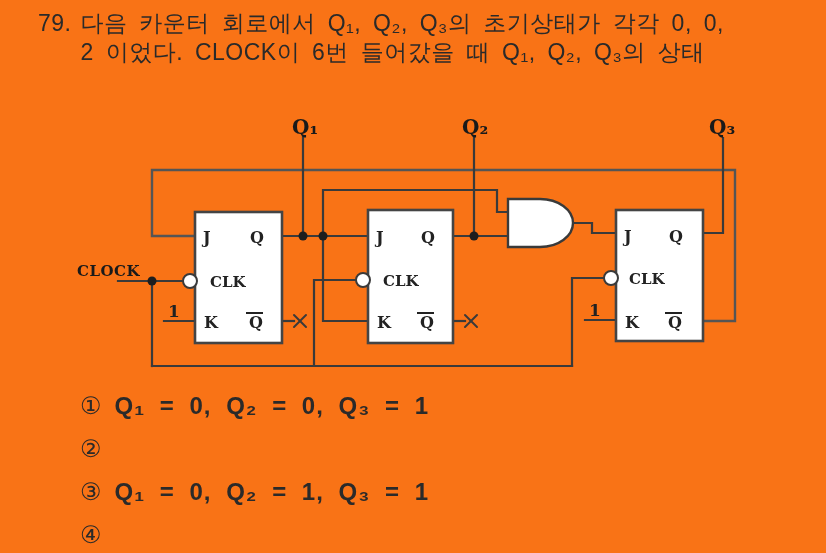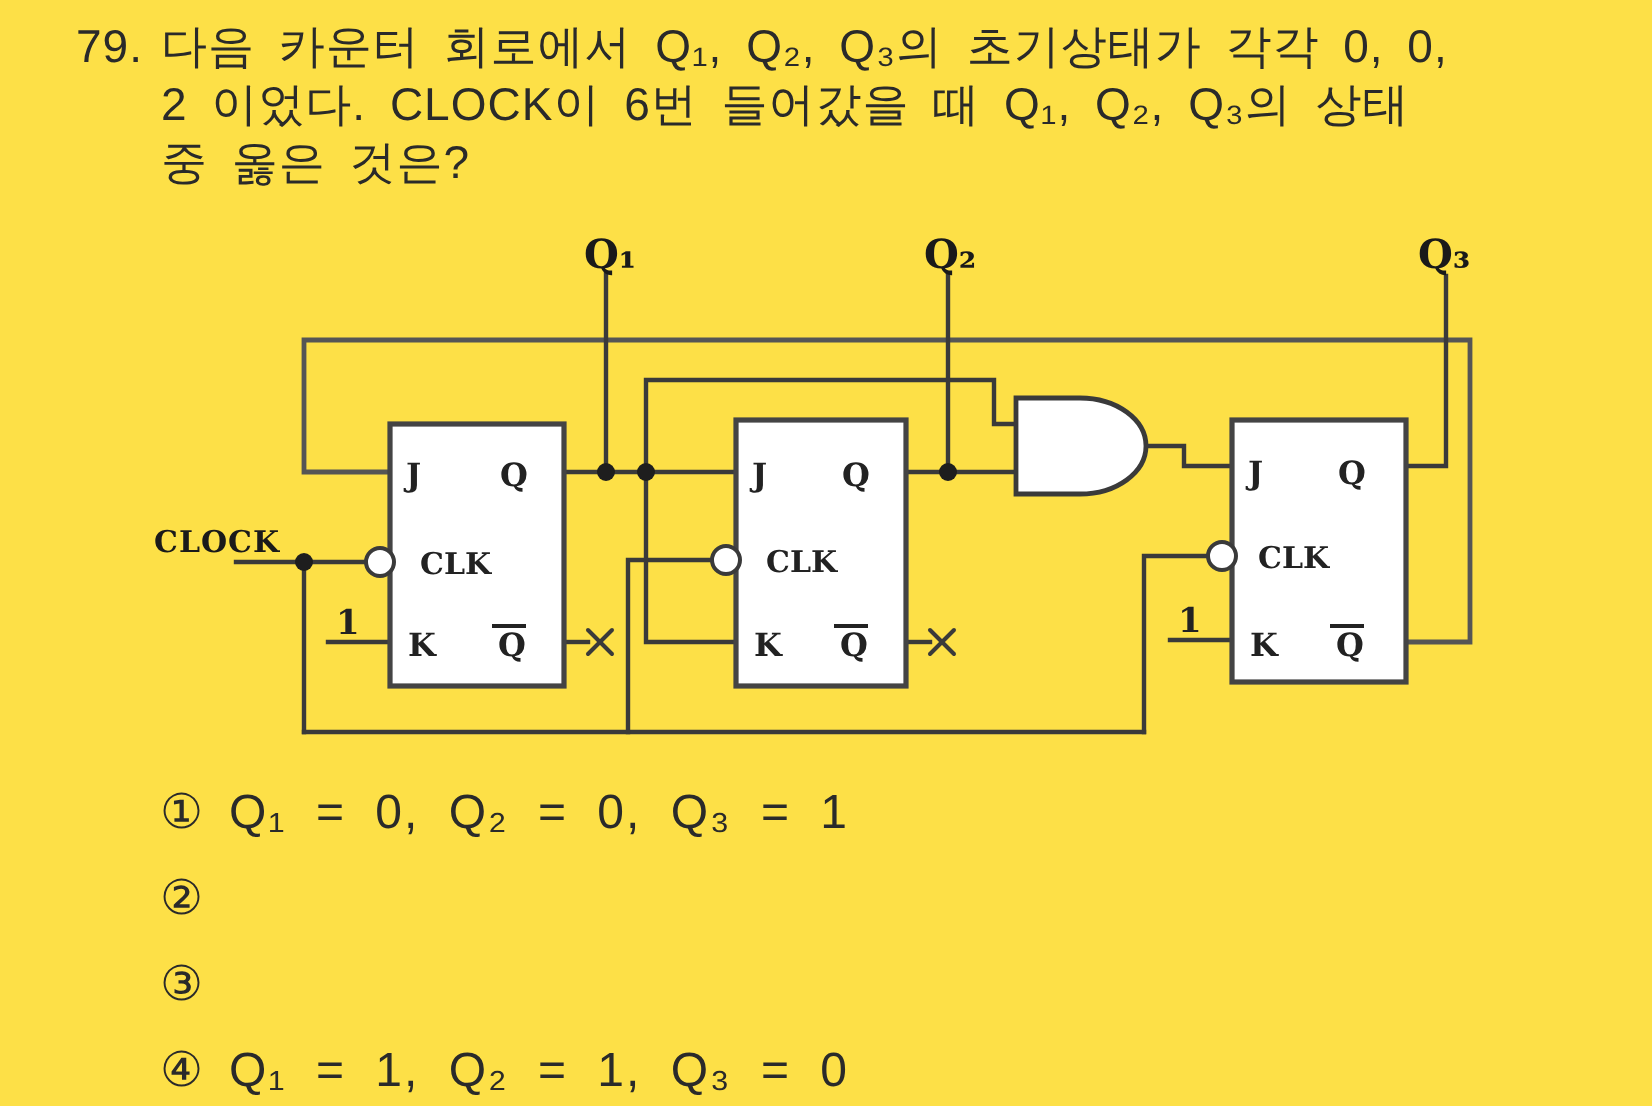--- a/index.html
+++ b/index.html
@@ -1,17 +1,17 @@
 <!DOCTYPE html>
 <html><head>
 <meta charset="utf-8">
 <style>
   html,body{margin:0;padding:0;background:#ffffff;}
   .page{
-    position:relative;width:826px;height:553px;background:#fde047;overflow:hidden;
+    position:relative;width:826px;height:553px;background:#f97316;overflow:hidden;
     font-family:"Liberation Sans","DejaVu Sans",sans-serif;color:#1c1c1c;
   }
   
   .question{position:absolute;left:38px;top:9px;display:flex;}
   .qnum{font-size:23px;line-height:29px;letter-spacing:.5px;margin-right:9px;color:#2a2a2a;}
   .qtext{font-size:23px;line-height:29px;word-spacing:5px;letter-spacing:.5px;color:#2a2a2a;white-space:nowrap;}
   
   .circuit{position:absolute;left:0;top:0;}
   .wire{stroke:#3a3a3a;stroke-width:2.2;fill:none;stroke-linecap:square;}
   .buswire{stroke:#555555;stroke-width:2.4;fill:none;stroke-linecap:square;}
@@ -23,33 +23,32 @@
   .pinclk{font:bold 15px "DejaVu Serif","Liberation Serif",serif;fill:#222222;}
   .qlabel{font:bold 20px "DejaVu Serif","Liberation Serif",serif;fill:#1a1a1a;}
   .clocklbl{font:bold 15px "DejaVu Serif","Liberation Serif",serif;fill:#1a1a1a;letter-spacing:.5px;}
   .kconst{font:bold 17px "DejaVu Serif","Liberation Serif",serif;fill:#222222;}
   .xmark{stroke:#3a3a3a;stroke-width:2;fill:none;stroke-linecap:round;}
   .overline{stroke:#222222;stroke-width:2;}
   
   .choices{position:absolute;left:80px;top:392px;}
   .choice{display:flex;align-items:baseline;height:43px;font-size:24px;color:#2a2a2a;}
   .marker{font-size:24px;margin-right:13px;color:#2a2a2a;}
-  .ctext{word-spacing:7px;letter-spacing:1px;white-space:nowrap;}
+  .ctext{word-spacing:7px;letter-spacing:1px;white-space:nowrap;font-weight:bold;}
 </style>
 </head>
 <body>
 
 <div class="page">
 
   <div class="question">
     <div class="qnum">79.</div>
     <div class="qtext">
       <div>다음 카운터 회로에서 Q₁, Q₂, Q₃의 초기상태가 각각 0, 0,</div>
       <div>2 이었다. CLOCK이 6번 들어갔을 때 Q₁, Q₂, Q₃의 상태</div>
-      <div>중 옳은 것은?</div>
     </div>
   </div>
 
   <svg class="circuit" width="826" height="553" viewBox="0 0 826 553">
 
     <g>
       <polyline class="buswire" points="703,321 735,321 735,170 152,170 152,236 195,236"></polyline>
     </g>
 
     <g>
@@ -151,20 +150,20 @@
   <div class="choices">
     <div class="choice">
       <span class="marker">①</span>
       <span class="ctext">Q₁ = 0, Q₂ = 0, Q₃ = 1</span>
     </div>
     <div class="choice">
       <span class="marker">②</span>
     </div>
     <div class="choice">
       <span class="marker">③</span>
+      <span class="ctext">Q₁ = 0, Q₂ = 1, Q₃ = 1</span>
     </div>
     <div class="choice">
       <span class="marker">④</span>
-      <span class="ctext">Q₁ = 1, Q₂ = 1, Q₃ = 0</span>
     </div>
   </div>
 
 </div>
 
 </body></html>

